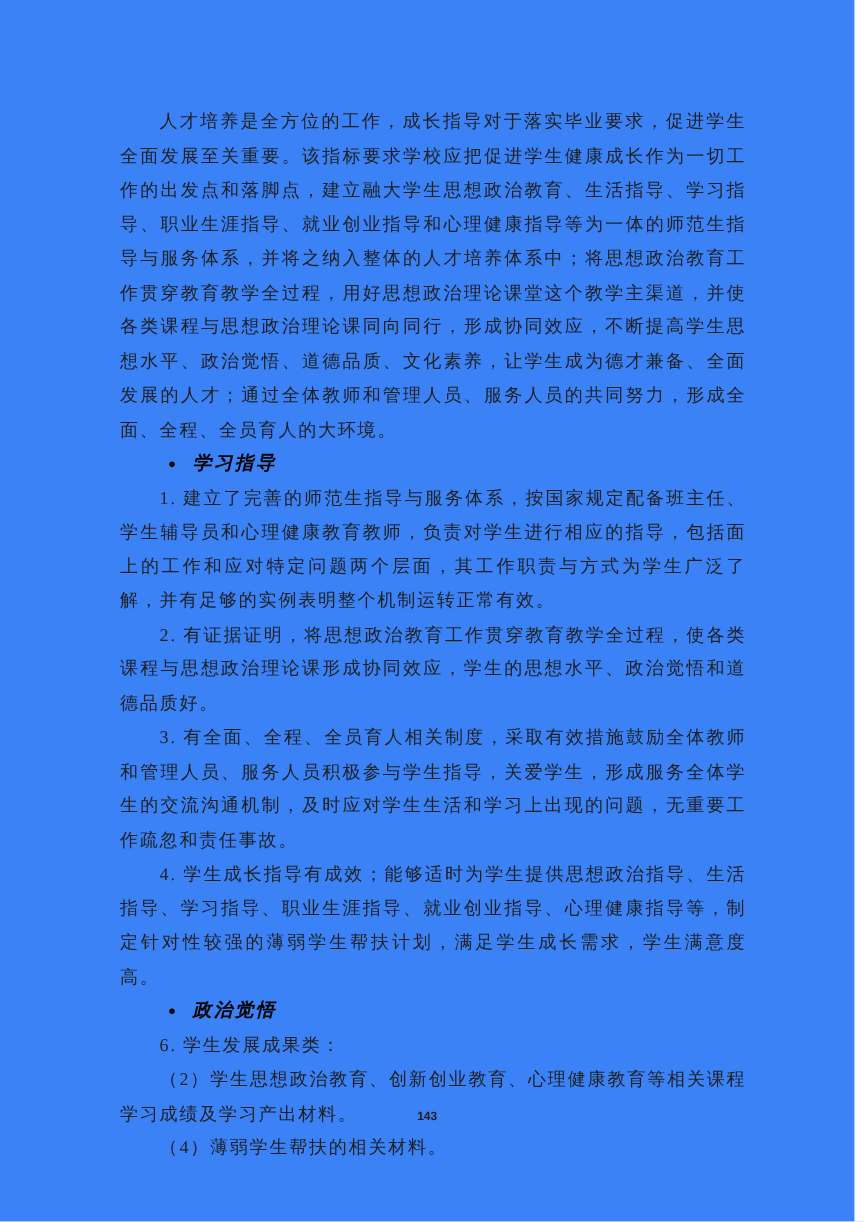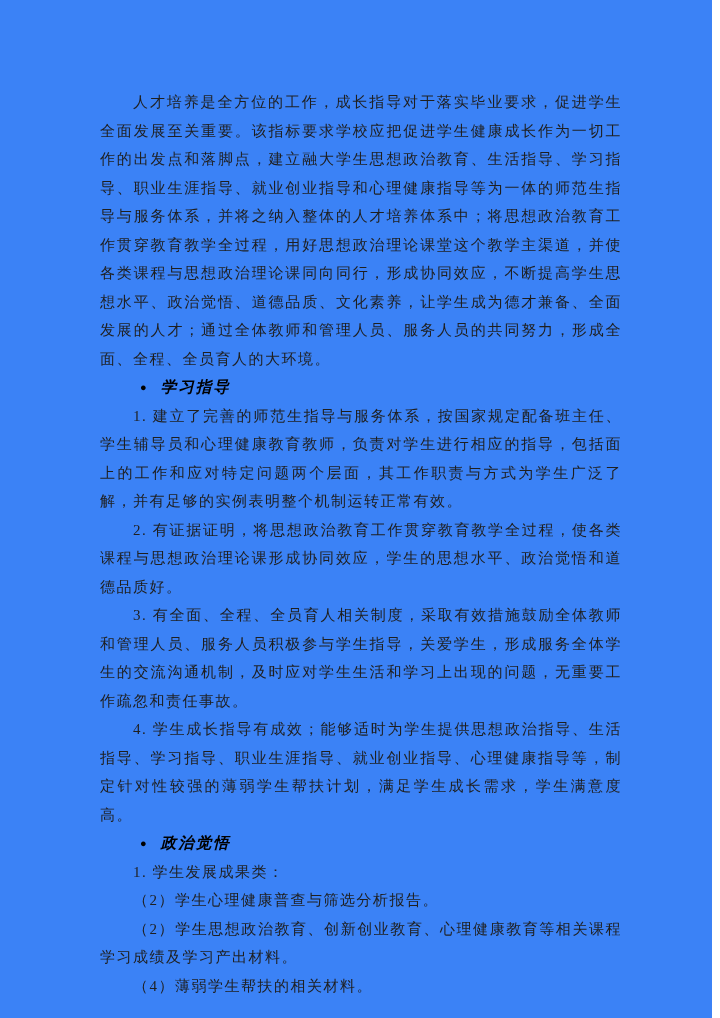--- a/index.html
+++ b/index.html
@@ -74,20 +74,20 @@
     <p>1. 建立了完善的师范生指导与服务体系，按国家规定配备班主任、学生辅导员和心理健康教育教师，负责对学生进行相应的指导，包括面上的工作和应对特定问题两个层面，其工作职责与方式为学生广泛了解，并有足够的实例表明整个机制运转正常有效。</p>
     <p>2. 有证据证明，将思想政治教育工作贯穿教育教学全过程，使各类课程与思想政治理论课形成协同效应，学生的思想水平、政治觉悟和道德品质好。</p>
     <p>3. 有全面、全程、全员育人相关制度，采取有效措施鼓励全体教师和管理人员、服务人员积极参与学生指导，关爱学生，形成服务全体学生的交流沟通机制，及时应对学生生活和学习上出现的问题，无重要工作疏忽和责任事故。</p>
     <p>4. 学生成长指导有成效；能够适时为学生提供思想政治指导、生活指导、学习指导、职业生涯指导、就业创业指导、心理健康指导等，制定针对性较强的薄弱学生帮扶计划，满足学生成长需求，学生满意度高。</p>
 
     <div class="section-header">
       <span class="bullet">●</span>
       <span class="title">政治觉悟</span>
     </div>
 
-    <p>1. 学生发展成果类：</p>
-    <p>（2）学生心理健康普查与筛选分析报告。</p>
+    <p>6. 学生发展成果类：</p>
     <p>（2）学生思想政治教育、创新创业教育、心理健康教育等相关课程学习成绩及学习产出材料。</p>
     <p>（4）薄弱学生帮扶的相关材料。</p>
 
   </div>
 
+  <div class="footer">143</div>
 </div>
 
 </body></html>

